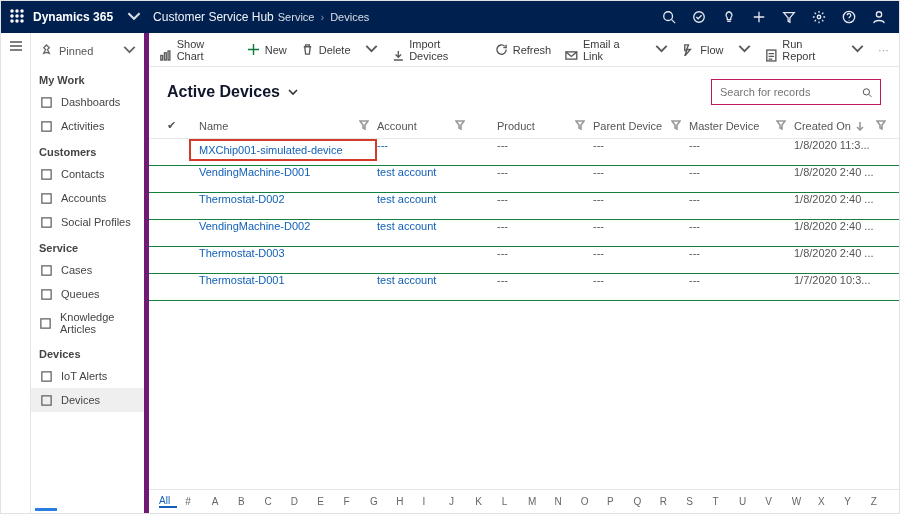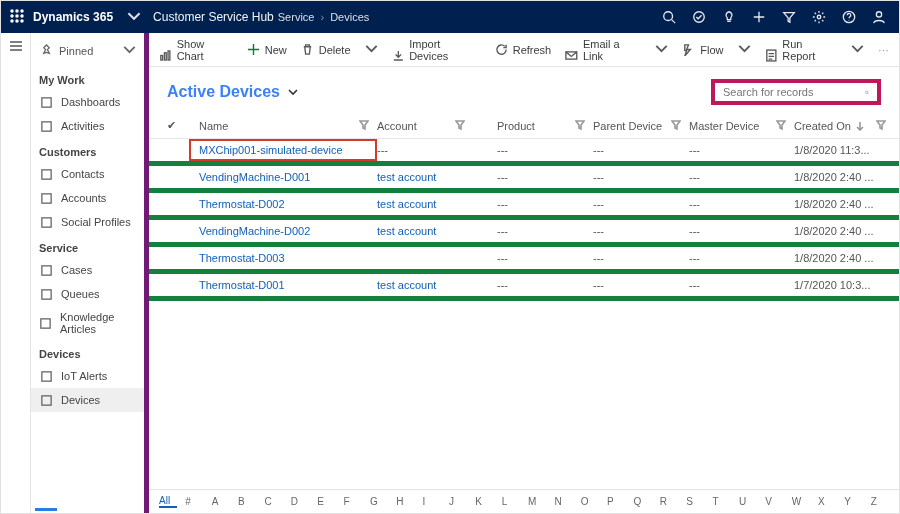--- a/index.html
+++ b/index.html
@@ -27,39 +27,39 @@
   .nav .item.sel{background:#efefef;}
   .nav .ico{width:14px; height:14px; display:flex; align-items:center; justify-content:center;}
   .nav svg{width:13px;height:13px;stroke:#666;fill:none;stroke-width:1.4;}
   .main { flex:1; display:flex; flex-direction:column; position:relative;}
   .cmdbar { height:34px; border-bottom:1px solid #e6e6e6; display:flex; align-items:center; gap:14px; padding:0 10px; font-size:11px; color:#3b3b3b;}
   .cmdbar .cb{display:flex; align-items:flex-end; gap:5px; cursor:default;}
   .cmdbar .split{color:#999;}
   .cmdbar svg{width:13px;height:13px;stroke:#5a5a5a;fill:none;stroke-width:1.5;}
   .cmdbar .plus svg{stroke:#0a7a3a;}
   .viewhdr { display:flex; align-items:center; padding:12px 18px 8px;}
-  .viewhdr .vt{font-size:16px; font-weight:600; color:#3b82f6;}
+  .viewhdr .vt{font-size:16px; font-weight:600; color:#0f172a;}
   .viewhdr .chev2{margin-left:8px;}
   .viewhdr .sp{flex:1;}
-  .search{border:4px solid #be185d; height:26px; width:170px; display:flex; align-items:center; padding:0 8px; font-size:11px; color:#888;}
+  .search{border:1px solid #be185d; height:26px; width:170px; display:flex; align-items:center; padding:0 8px; font-size:11px; color:#888;}
   .search input{border:none;outline:none;flex:1;font-size:11px;color:#555;}
   .search svg{width:13px;height:13px;stroke:#555;fill:none;stroke-width:1.6;}
   .gridhdr{display:flex; align-items:center; border-bottom:1px solid #e8e8e8; font-size:11px; color:#555; height:26px; padding-left:18px;}
   .gridhdr .chk{width:22px;}
   .col{display:flex; align-items:center; gap:4px; padding-right:8px;}
   .col .fil{margin-left:auto;}
   .col svg{width:10px;height:10px;stroke:#999;fill:none;stroke-width:1.6;}
   .c-name{width:188px; padding-left:10px;}
   .c-acct{width:96px;}
   .c-prod{width:96px;margin-left:24px;}
   .c-par{width:96px;}
   .c-mas{width:105px;}
   .c-cre{width:100px;}
   .rows{font-size:11px;}
-  .row{display:flex; align-items:center; height:27px; border-bottom:5px solid #15803d; padding-left:18px;}
+  .row{display:flex; height:27px; border-bottom:1px solid #15803d; padding-left:18px;}
   .row .chk{width:22px;}
   .row .c-name{color:#1160b7; padding-left:10px;}
   .row .c-name.hl{border:2px solid #d23a2a; padding-left:8px; height:22px; display:flex; align-items:center;}
   .row .cell{color:#555;}
   .row .c-acct{color:#1160b7;}
   .row .c-cre{color:#555;}
   .alpha{position:absolute; left:0; right:0; bottom:0; border-top:1px solid #e4e4e4; height:24px; display:flex; align-items:center; gap:8px; padding:0 10px; font-size:10px; color:#666;}
   .alpha .a{width:20px; text-align:left; cursor:default;}
   .alpha .a.sel{color:#1160b7; border-bottom:2px solid #1160b7;}
   .chevsvg{width:10px;height:10px;stroke:#555;fill:none;}

